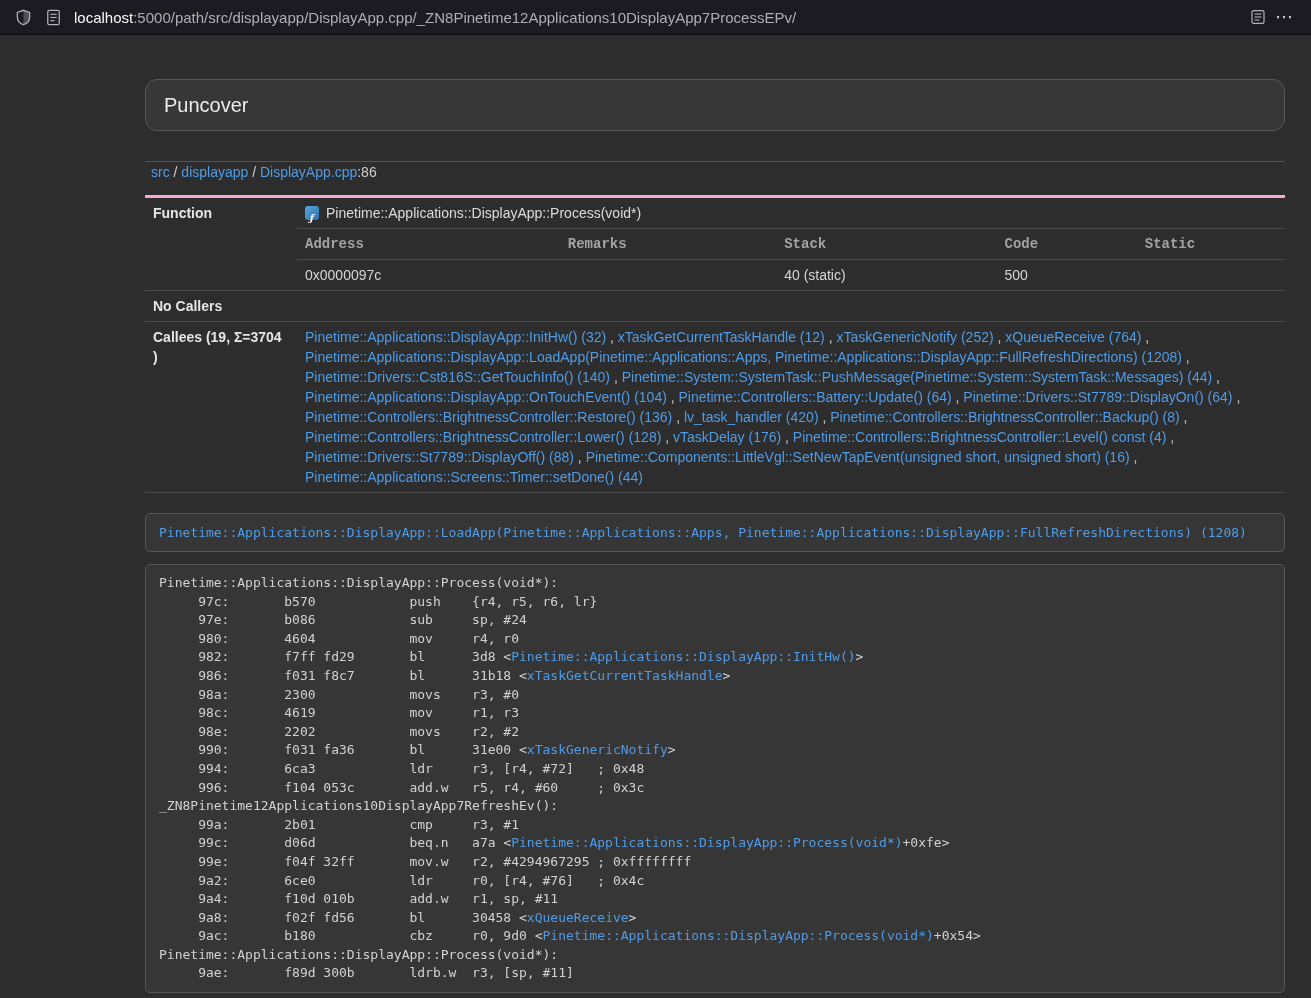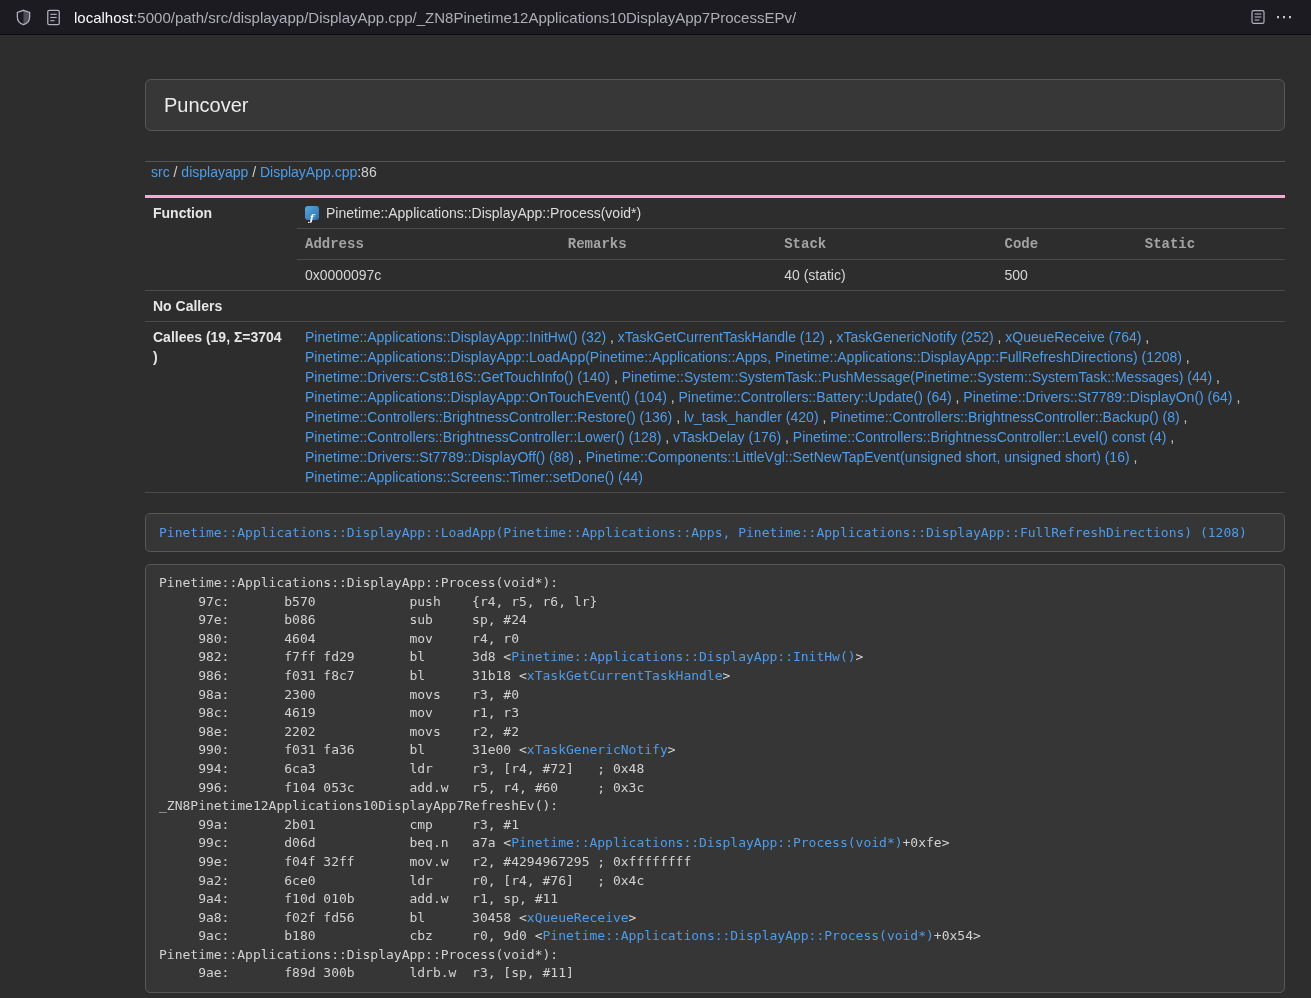--- a/index.html
+++ b/index.html
@@ -49,21 +49,21 @@
     cursor: pointer;
     user-select: none;
   }
 
   
   .content { margin-left: 145px; width: 1140px; padding-top: 44px; }
 
   .jumbotron {
     background: #373737;
     border: 1px solid #575757;
-    border-radius: 6px;
+    border-radius: 12px;
     padding: 13px 18px;
   }
   .app-title { font-size: 20px; font-weight: 500; color: #ececec; line-height: 24px; }
 
   hr.divider { border: none; border-top: 1px solid #545454; margin: 30px 0 0 0; }
 
   .breadcrumb { margin: 0 0 13px 0; padding-left: 6px; line-height: 20px; }
   a.link { color: #4f9ce8; text-decoration: none; cursor: pointer; }
 
   

